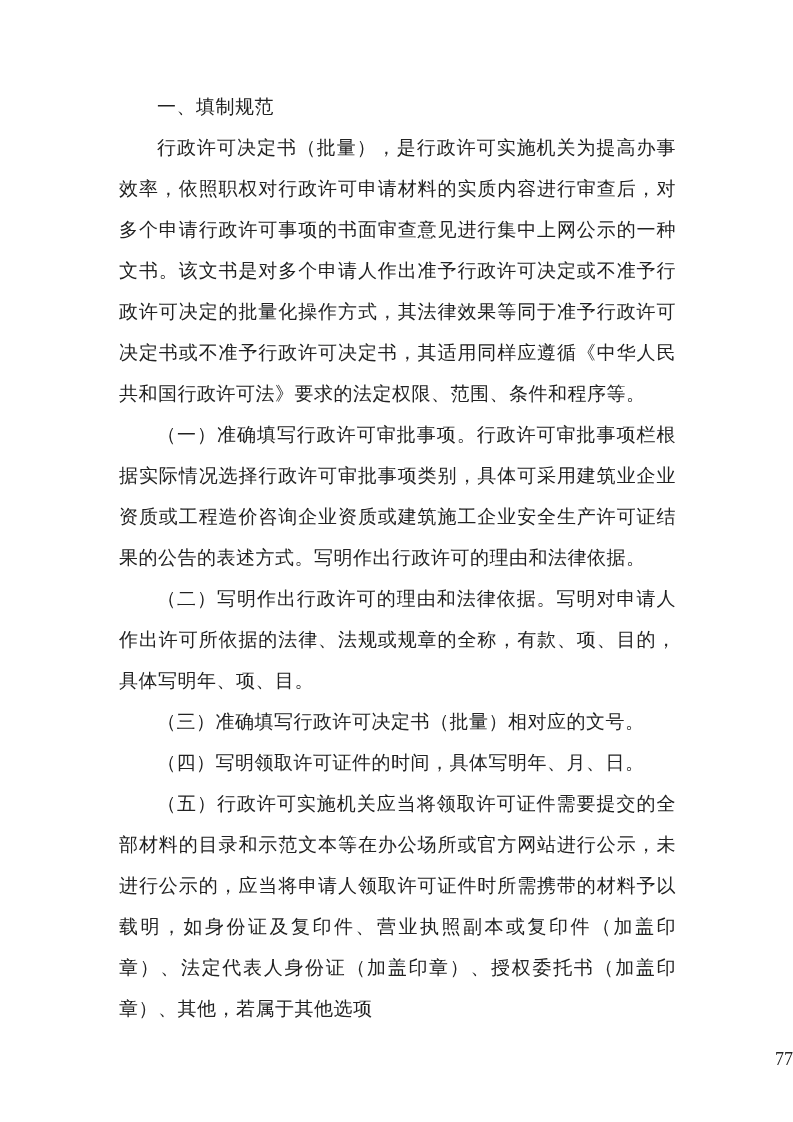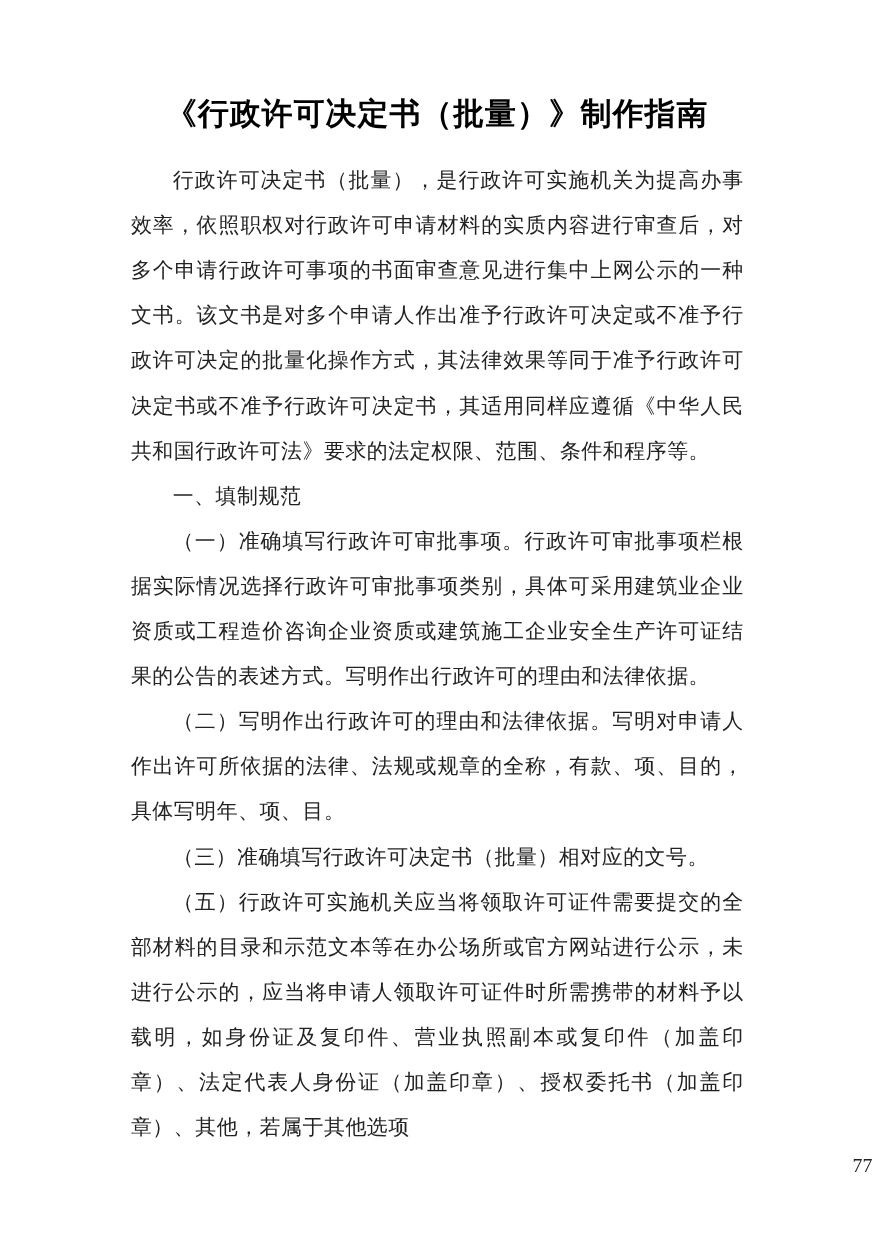--- a/index.html
+++ b/index.html
@@ -49,26 +49,26 @@
     font-size: 18px;
     color: #222222;
     font-family: "Liberation Serif", "DejaVu Serif", serif;
   }
 </style>
 </head>
 <body>
 
 <div class="page">
 
-  <h1 class="doc-title">《行政许可决定书（批量）》制作指南</h1>
 
   <div class="doc-body">
+    <p>一、填制规范</p>
     <p>行政许可决定书（批量），是行政许可实施机关为提高办事效率，依照职权对行政许可申请材料的实质内容进行审查后，对多个申请行政许可事项的书面审查意见进行集中上网公示的一种文书。该文书是对多个申请人作出准予行政许可决定或不准予行政许可决定的批量化操作方式，其法律效果等同于准予行政许可决定书或不准予行政许可决定书，其适用同样应遵循《中华人民共和国行政许可法》要求的法定权限、范围、条件和程序等。</p>
-    <p>一、填制规范</p>
     <p>（一）准确填写行政许可审批事项。行政许可审批事项栏根据实际情况选择行政许可审批事项类别，具体可采用建筑业企业资质或工程造价咨询企业资质或建筑施工企业安全生产许可证结果的公告的表述方式。写明作出行政许可的理由和法律依据。</p>
     <p>（二）写明作出行政许可的理由和法律依据。写明对申请人作出许可所依据的法律、法规或规章的全称，有款、项、目的，具体写明年、项、目。</p>
     <p>（三）准确填写行政许可决定书（批量）相对应的文号。</p>
+    <p>（四）写明领取许可证件的时间，具体写明年、月、日。</p>
     <p>（五）行政许可实施机关应当将领取许可证件需要提交的全部材料的目录和示范文本等在办公场所或官方网站进行公示，未进行公示的，应当将申请人领取许可证件时所需携带的材料予以载明，如身份证及复印件、营业执照副本或复印件（加盖印章）、法定代表人身份证（加盖印章）、授权委托书（加盖印章）、其他，若属于其他选项</p>
   </div>
 
   <div class="page-footer">77</div>
 
 </div>
 
 </body></html>

